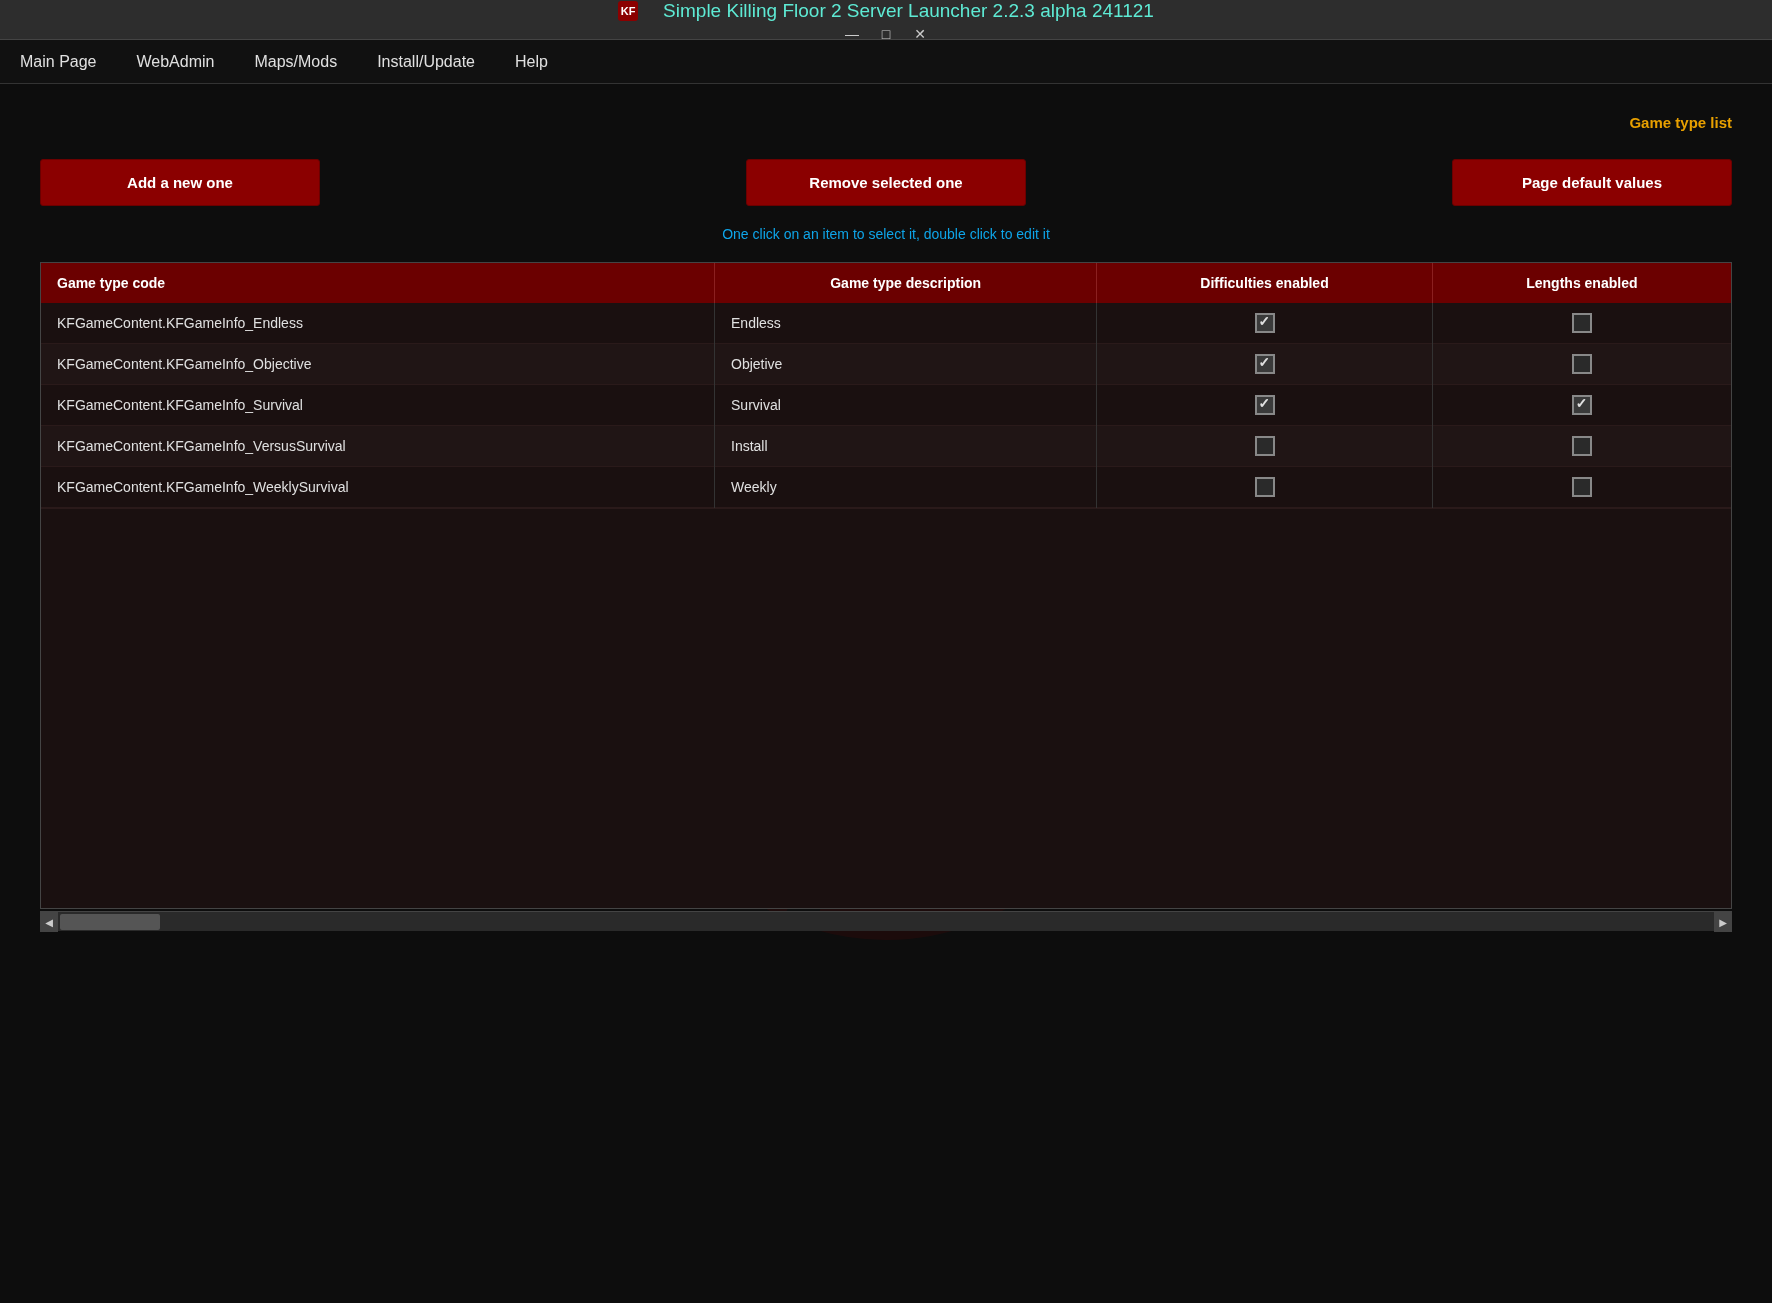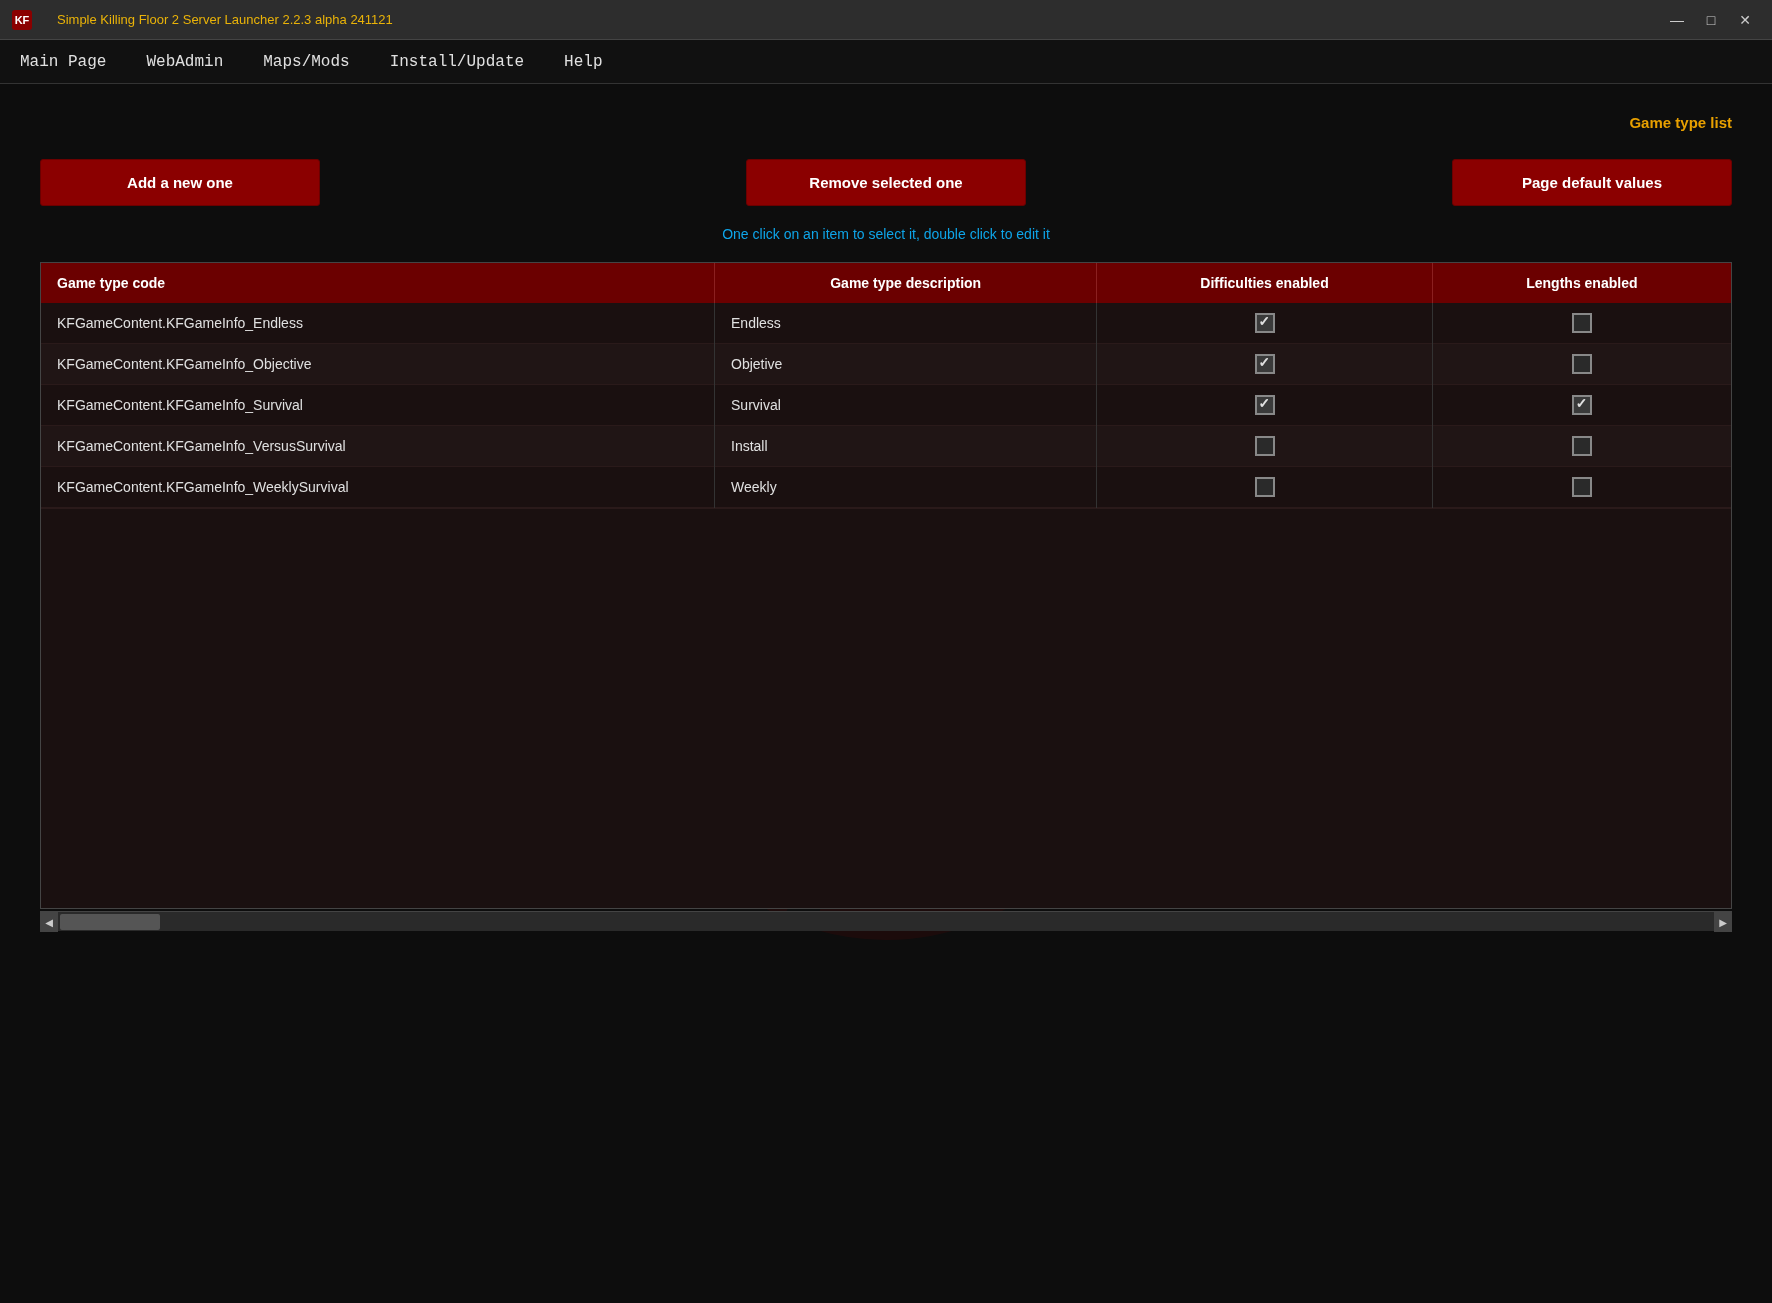--- a/index.html
+++ b/index.html
@@ -14,41 +14,42 @@
 
     
     .title-bar {
       display: flex;
       align-items: center;
       justify-content: space-between;
       background: #2d2d2d;
       height: 40px;
       padding: 0 12px;
       border-bottom: 1px solid #444;
+      flex-direction: column;
     }
     .title-bar-left {
       display: flex;
       align-items: center;
       gap: 8px;
     }
     .app-icon {
       width: 20px;
       height: 20px;
       background: #8b0000;
       border-radius: 3px;
       display: flex;
       align-items: center;
       justify-content: center;
       font-size: 11px;
       font-weight: bold;
       color: white;
     }
     .title-text {
-      font-size: 13px;
-      color: #eab308;
+      font-size: 19px;
+      color: #5eead4;
       margin-left: 17px;
     }
     .title-bar-controls {
       display: flex;
       gap: 4px;
     }
     .tb-btn {
       width: 30px;
       height: 24px;
       background: transparent;
@@ -71,21 +72,20 @@
       padding: 0 12px;
       gap: 24px;
       border-bottom: 1px solid #333;
     }
     .menu-item {
       font-size: 16px;
       color: #e0e0e0;
       cursor: pointer;
       padding: 6px 8px;
       border-radius: 3px;
-      font-family: Liberation Mono, monospace;
     }
 
     
     .main-content {
       background: #0d0d0d;
       padding: 30px 40px;
       height: calc(1303px - 84px);
       position: relative;
       overflow: hidden;
     }

